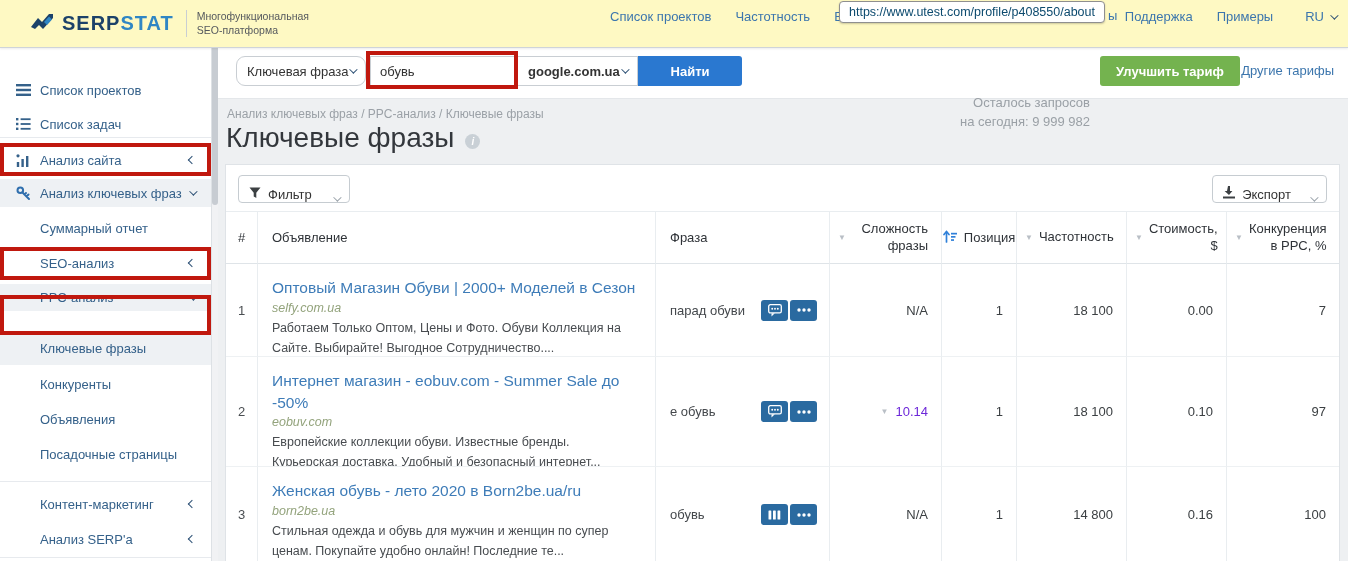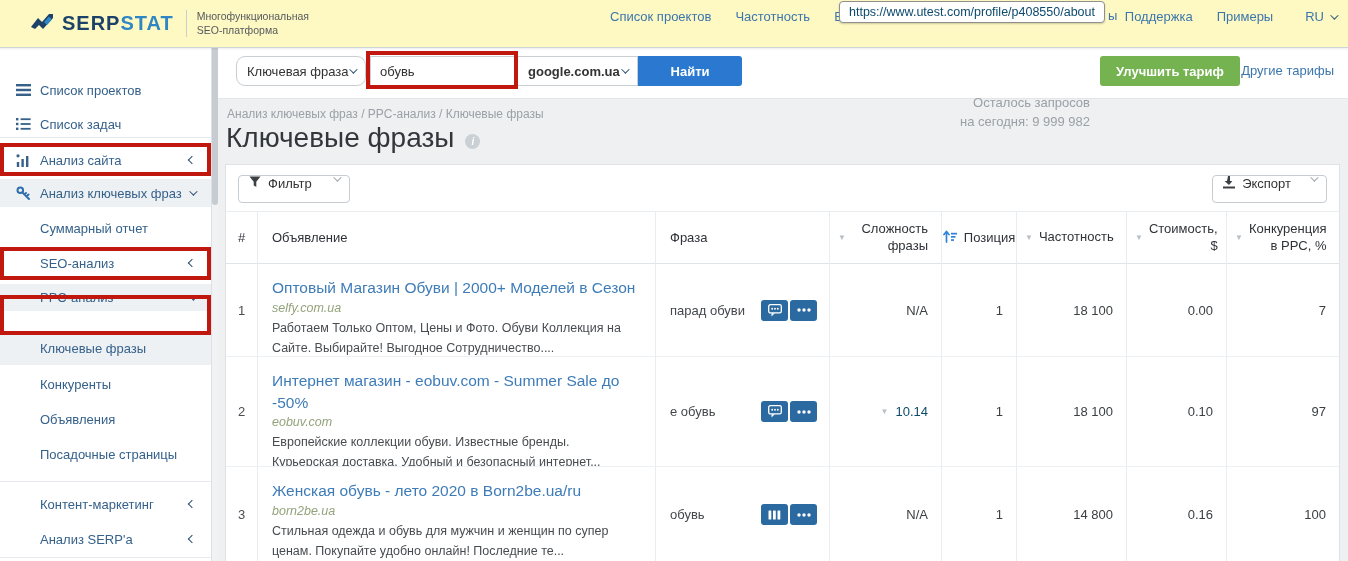--- a/index.html
+++ b/index.html
@@ -75,21 +75,21 @@
   .page-title-row { position:absolute; left:226px; top:122px; display:flex; align-items:center; gap:11px; }
   .page-title { font-size:28px; color:#33373c; }
   .info-ic { width:15px; height:15px; border-radius:50%; background:#c9d0d6; color:#fff;
              font-size:10px; font-weight:bold; display:flex; align-items:center;
              justify-content:center; margin-top:6px; font-style:italic; }
 
   
   .card { position:absolute; left:225px; top:164px; width:1115px; height:397px;
           background:#fff; border:1px solid #dfe3e7; border-bottom:none; }
   .btn-light { position:absolute; top:10px; height:28px; background:#fff; border:1px solid #c6ccd1;
-               border-radius:4px; display:flex; align-items:flex-start; gap:7px; padding:0 10px;
+               border-radius:4px; display:flex; align-items:flex-end; gap:7px; padding:0 10px;
                font-size:13px; color:#333; cursor:pointer; }
   #btn-filter { left:12px; }
   #btn-export { right:12px; }
 
   .tbl { position:absolute; left:0; right:0; top:46px; display:grid;
          grid-template-columns:32px 398px 174px 112px 75px 110px 100px 1fr;
          grid-template-rows:52px 93px 110px 96px; border-top:1px solid #e9edf0; }
   .c { border-right:1px solid #e9edf0; border-bottom:1px solid #eef1f3; min-width:0; }
   .c:nth-child(8n) { border-right:none; }
   .hc { display:flex; align-items:center; font-size:13px; color:#2f3338;
@@ -103,21 +103,21 @@
   .rownum { display:flex; align-items:center; justify-content:center; font-size:13px; color:#4a4e52; }
   .adcell { padding:13px 16px 0 14px; overflow:hidden; }
   .ad-title { font-size:15.5px; color:#3e7cb8; line-height:1.4; cursor:pointer; }
   .ad-domain { font-size:12.5px; font-style:italic; color:#93a37c; margin-top:2px; }
   .ad-desc { font-size:12.5px; color:#484c50; line-height:1.6; margin-top:3px; }
   .phrasecell { display:flex; align-items:center; justify-content:space-between;
                 padding:0 12px 0 14px; font-size:13px; color:#44484c; }
   .badges { display:flex; gap:2px; }
   .badge { width:27px; height:21px; background:#2a6aa0; border-radius:3px; display:flex;
            align-items:center; justify-content:center; cursor:pointer; }
-  .diff-val { color:#0c4a6e; }
+  .diff-val { color:#6d28d9; }
   .diff-group { display:flex; align-items:center; gap:7px; }
 
   
   .anno { position:absolute; border:4px solid #c0180e; z-index:30; pointer-events:none; }
   #anno-kw-analysis { left:0; top:143px; width:211px; height:33px; }
   #anno-ppc { left:0; top:247px; width:211px; height:33px; }
   #anno-keyphrases { left:0; top:295px; width:211px; height:40px; }
   #anno-search { left:366px; top:51px; width:152px; height:38px; }
 </style>
 </head>

